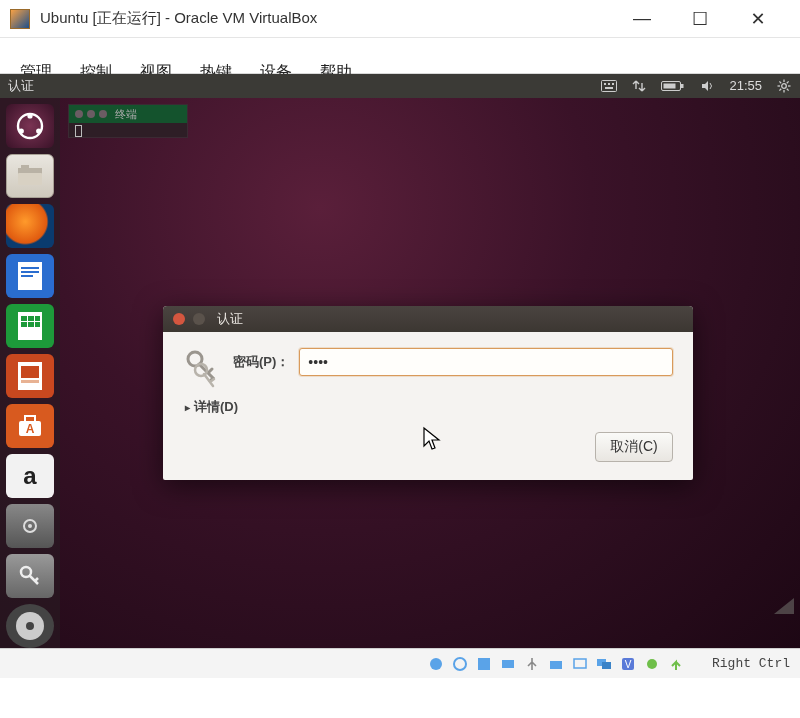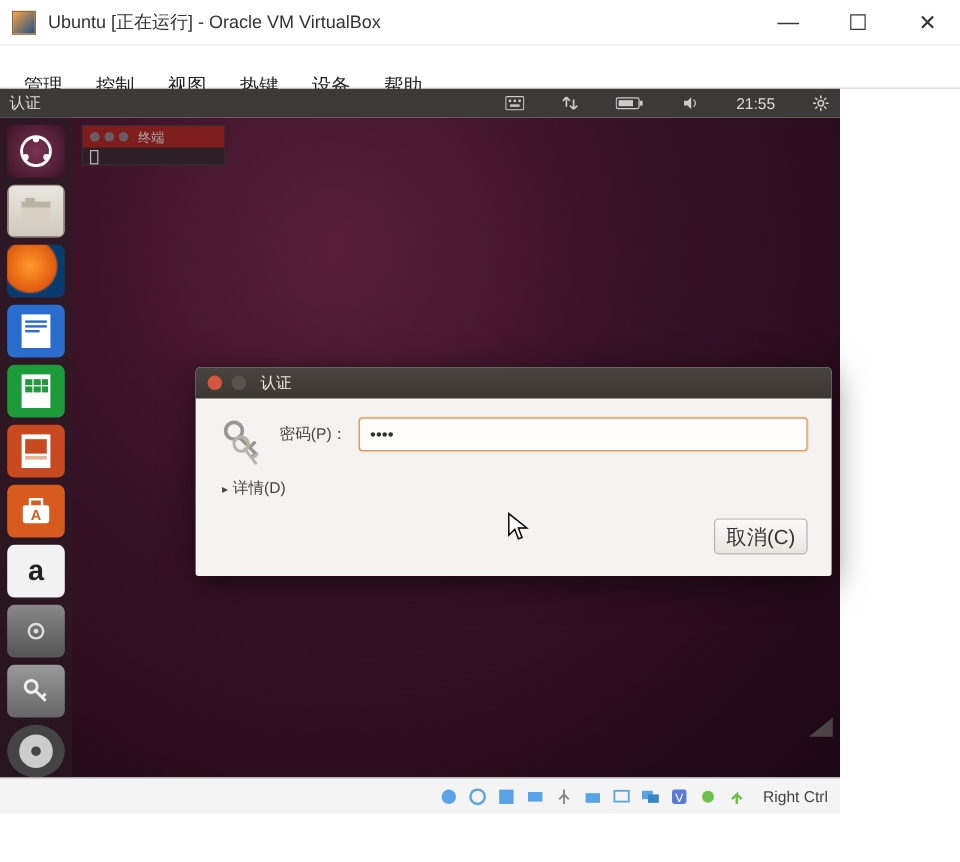--- a/index.html
+++ b/index.html
@@ -7,50 +7,50 @@
     font-family: "Segoe UI", "Microsoft YaHei", sans-serif;
     font-size: 13px;
     width: 800px; height: 718px;
     overflow: hidden;
     background: #fff;
   }
   
   .vb-titlebar {
     height: 38px; background: #fff;
     display: flex; align-items: center;
-    padding: 0 4px 0 10px;
+    padding: 0 19px 0 10px;
     border-bottom: 1px solid #e5e5e5;
   }
   .vb-titlebar .vb-appicon {
     width: 20px; height: 20px;
     background: linear-gradient(135deg,#f7a145 0%,#1e4f8a 100%);
     border: 1px solid #9a6a2a; margin-right: 10px;
   }
   .vb-title { flex: 1; color: #333; font-size: 15px; }
   .vb-winbtns { display: flex; gap: 28px; margin-right: 8px; }
   .vb-winbtns span { width: 30px; text-align: center; font-size: 18px; color: #333; cursor: default; }
   .vb-menubar {
     height: 36px; background: #fff; display: flex; align-items: center;
     gap: 28px; padding: 0 20px; font-size: 16px; color: #222;
     border-bottom: 1px solid #d8d8d8;
   }
   .vb-menubar span { cursor: default; margin-top: 33px; }
   
   .guest {
     position: relative;
-    width: 700px; height: 604px;
+    width: 800px; height: 604px;
   }
   .ubuntu-topbar {
     height: 24px; background: #3b3a36;
     display: flex; align-items: center;
     color: #ddd; font-size: 13px;
     padding: 0 8px;
   }
   .ubuntu-topbar .tb-left { flex: 1; }
-  .ubuntu-topbar .tb-right { display: flex; align-items: center; gap: 30px; }
+  .ubuntu-topbar .tb-right { display: flex; gap: 14px; }
   .tb-icon { display: inline-flex; align-items: center; justify-content: center; width: 16px; height: 16px; }
   .ubuntu-desktop {
     position: absolute; left: 0; top: 24px; right: 0; bottom: 30px;
     background: radial-gradient(ellipse at 40% 20%, #5a1f3a 0%, #3a1228 40%, #2b0d1e 70%, #1d0714 100%);
   }
   .launcher {
     position: absolute; left: 0; top: 0; bottom: 0;
     width: 60px; background: rgba(40,30,35,0.55);
     display: flex; flex-direction: column; align-items: center;
     padding-top: 6px; gap: 6px;
@@ -71,21 +71,21 @@
   .li-amazon { background: #f2f2f2; color:#222; }
   .li-setting { background: #6d6967; }
   .li-key { background: #6d6967; }
   .li-disc { background: #444; border-radius: 50%; }
   
   .term-win {
     position: absolute; left: 68px; top: 6px;
     width: 120px; height: 34px;
     background: #2e1e26; border: 1px solid #3b2a33;
   }
-  .term-titlebar { height: 18px; background: #7f1d1d; display:flex; align-items:center; gap:4px; padding:0 6px;text-align:right; }
+  .term-titlebar { height: 18px; background: #14532d; display:flex; align-items:center; gap:4px; padding:0 6px;text-align:right; }
   .term-dot { width:8px; height:8px; border-radius:50%; background:#6b5c63; }
   .term-title { color:#aaa; font-size:11px; margin-left:4px; }
   .term-body { height:16px; padding:2px 6px; }
   .term-cursor { display:inline-block; width:7px; height:12px; border:1px solid #bbb; }
   
   .auth-dialog {
     position: absolute; left: 163px; top: 208px;
     width: 530px; background: #f5f3f1;
     box-shadow: 0 6px 28px rgba(0,0,0,0.55);
     border-radius: 4px 4px 2px 2px;
@@ -108,55 +108,55 @@
   .auth-row1 { display: flex; gap: 14px; align-items: flex-start; }
   .auth-icon {
     flex-shrink:0;
     width: 36px; height: 44px;
     display:flex; align-items:center; justify-content:center;
   }
   .auth-content { flex:1; }
   .auth-heading { font-size: 15px; color: #222; font-weight: bold; line-height: 1.4; margin-bottom: 10px; }
   .auth-sub { font-size: 13px; color: #555; margin-bottom: 18px; }
   .pw-row { display: flex; align-items: center; gap: 10px; margin-bottom: 22px; }
-  .pw-label { font-size: 13px; color: #444; white-space: nowrap; }
+  .pw-label { font-size: 13px; color: #444; white-space: nowrap; font-weight: bold; }
   .pw-input {
     flex: 1; height: 28px;
     border: 1px solid #d99a5b; border-radius: 3px;
     background: #fffefb;
     padding: 0 8px; font-size: 14px; color:#333;
     outline: none;
     box-shadow: 0 0 0 1px rgba(217,154,91,0.25);
   }
-  .details-row { font-size: 13px; color: #444; margin: 0 0 16px 2px; }
+  .details-row { font-size: 13px; color: #444; margin: 0 0 16px 2px; font-weight: bold; }
   .details-row .tri { font-size: 10px; margin-right: 4px; }
   .auth-buttons { display: flex; justify-content: flex-end; gap: 14px; }
   .auth-btn {
     min-width: 78px; height: 30px;
     background: linear-gradient(#fafaf8,#e9e6e1);
     border: 1px solid #b7b2ab; border-radius: 4px;
-    font-size: 17px; color: #333; cursor: default;
+    font-size: 14px; color: #333; cursor: default;
     display:flex; align-items:center; justify-content:center;
   }
   
   .cursor-arrow {
     position:absolute; left:422px; top:352px;
     width:20px; height:26px;
     pointer-events:none;
   }
   
   .vb-status {
     position:absolute; left:0; right:0; bottom:0; height:30px;
     background: #f4f4f4; border-top:1px solid #cfcfcf;
     display:flex; align-items:center; justify-content:flex-end;
     gap:8px; padding: 0 10px;
     font-size:13px; color:#444;
   }
   .vb-status .st-icon { width:16px; height:16px; display:inline-flex; align-items:center; justify-content:center; }
-  .vb-status .hostkey { margin-left:6px; font-family: Liberation Sans, sans-serif; }
+  .vb-status .hostkey { margin-left:20px; font-family: Liberation Mono, monospace; }
   
   .signal {
     position:absolute; right:6px; bottom:34px;
     width:0; height:0;
     border-style:solid; border-width:0 0 16px 20px;
     border-color: transparent transparent #6c6a68 transparent;
     opacity:0.6;
   }
 </style>
 </head>

